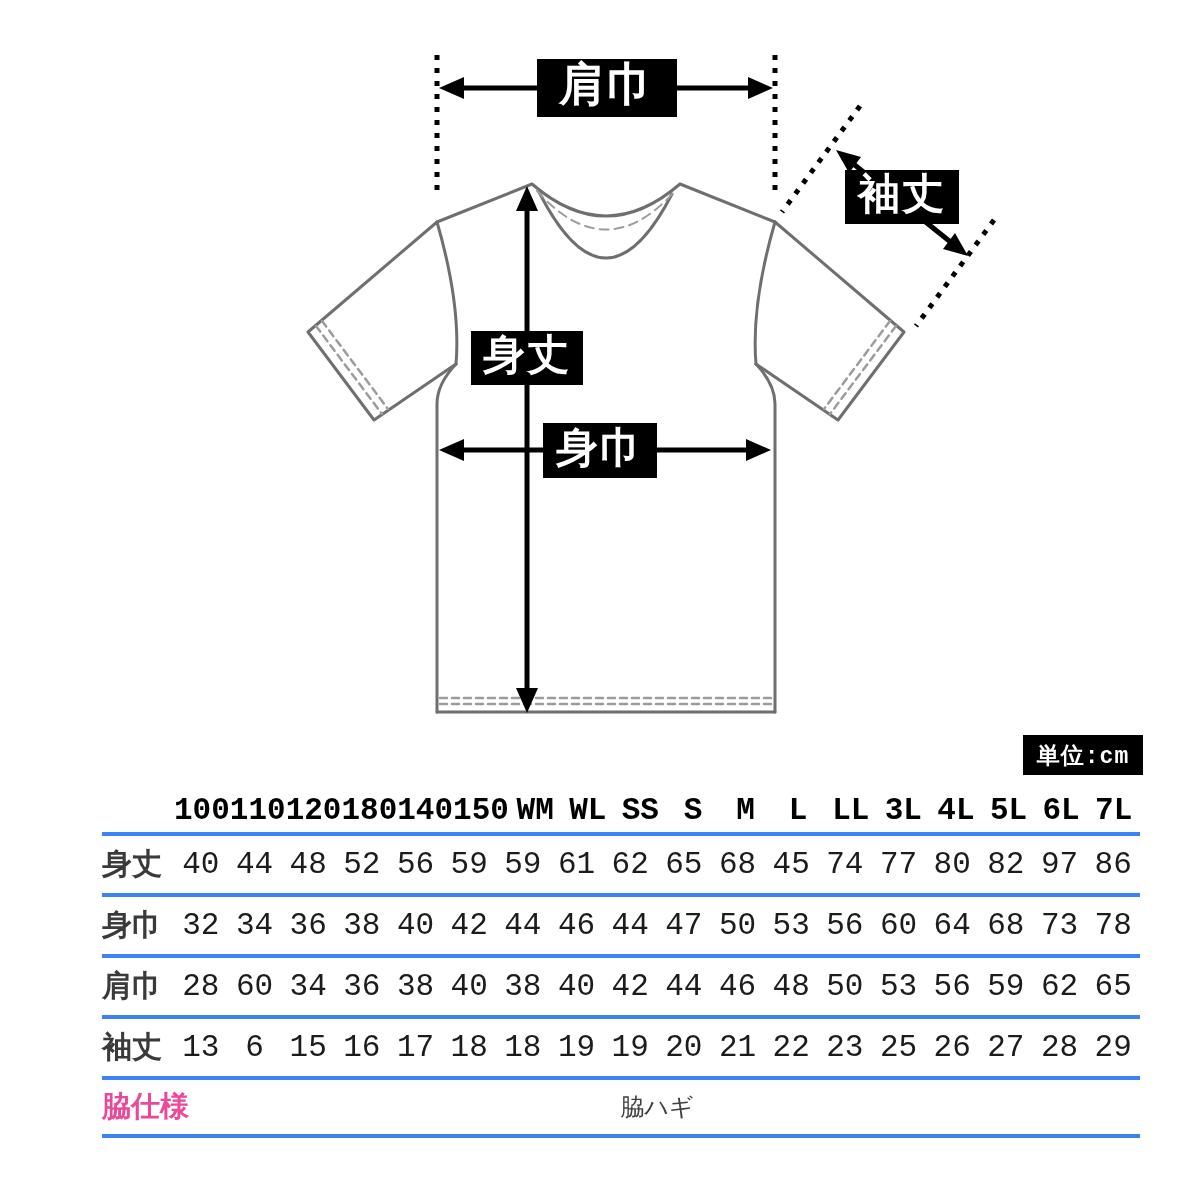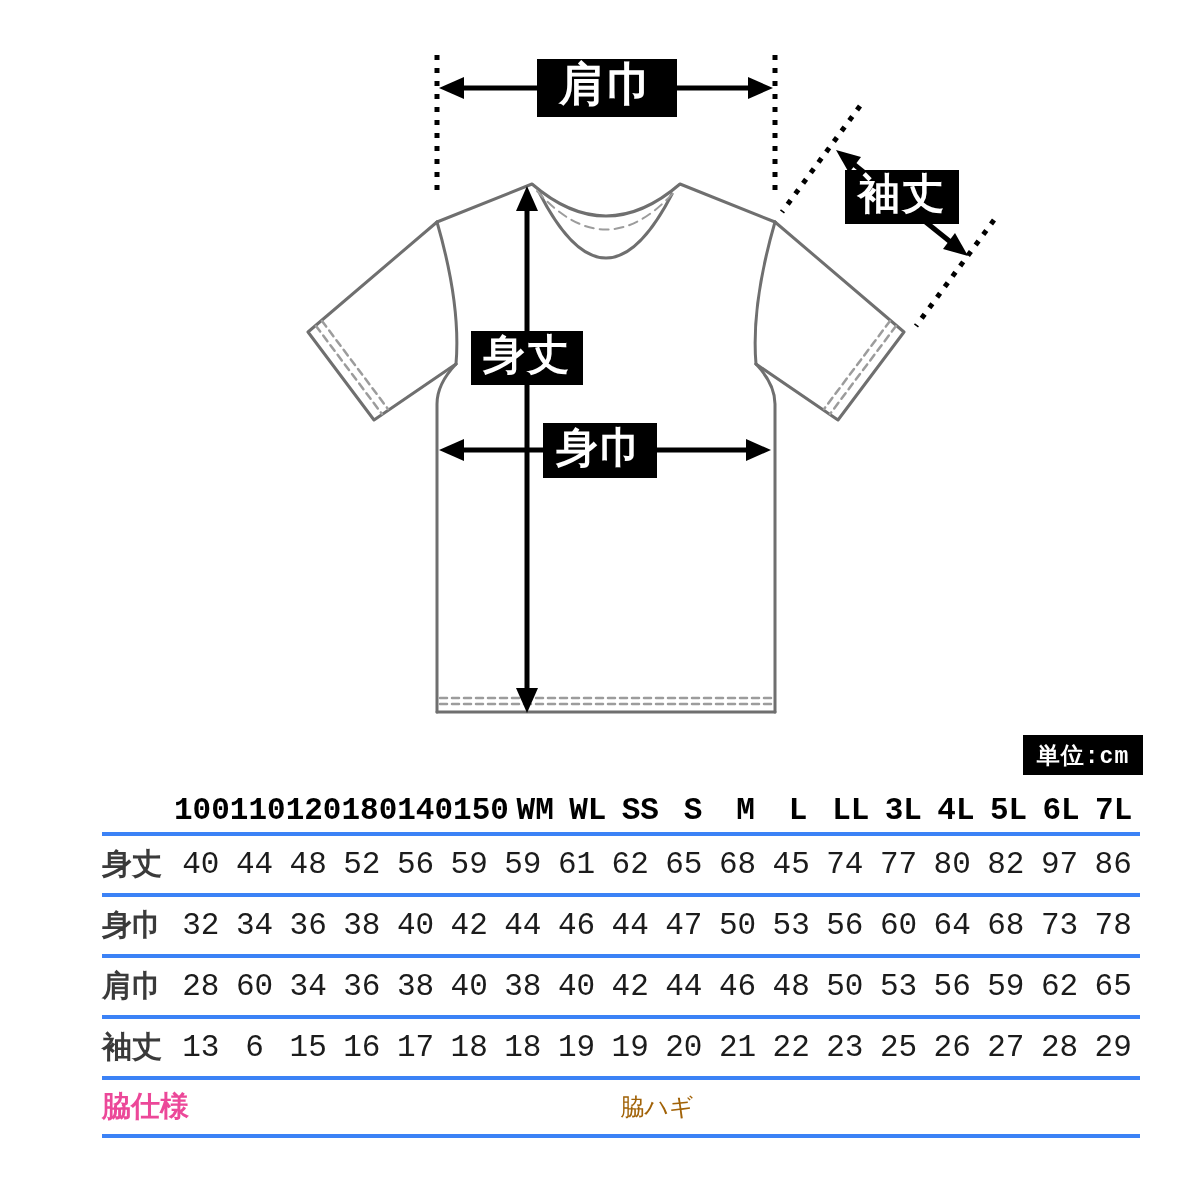--- a/index.html
+++ b/index.html
@@ -31,21 +31,21 @@
     margin-left:44px;
   }
   .t-row.head{height:48px;}
   .t-row.data{height:61px;}
   .t-row.spec{height:58px;}
   .cell{text-align:center;white-space:nowrap;}
   .head .cell{font-weight:700;font-size:31px;color:#000;}
   .rowlab{text-align:left;font-weight:700;font-size:30px;color:#3a3a3a;}
   .val{font-size:31px;font-weight:400;color:#1c1c1c;}
   .spec .rowlab{font-size:29px;color:#ec4899;}
-  .spec-val{grid-column:2/-1;text-align:center;font-size:24px;font-weight:400;color:#a16207;}
+  .spec-val{grid-column:2/-1;text-align:center;font-size:24px;font-weight:400;color:#404040;}
 </style>
 </head>
 <body>
 
 <div class="stage">
 
   <svg class="diagram" width="1200" height="760" viewBox="0 0 1200 760" xmlns="http://www.w3.org/2000/svg">
 
     <g fill="none" stroke="#6f6f6f" stroke-width="3" stroke-linejoin="round" stroke-linecap="round">
       <path d="M437,222 L532,184 Q606,248 680,184 L775,222"></path>

